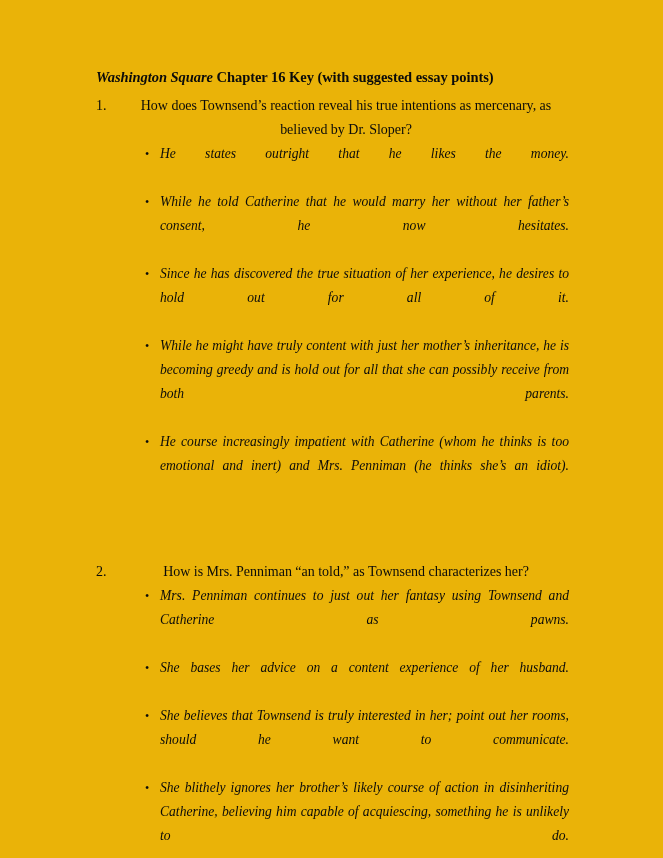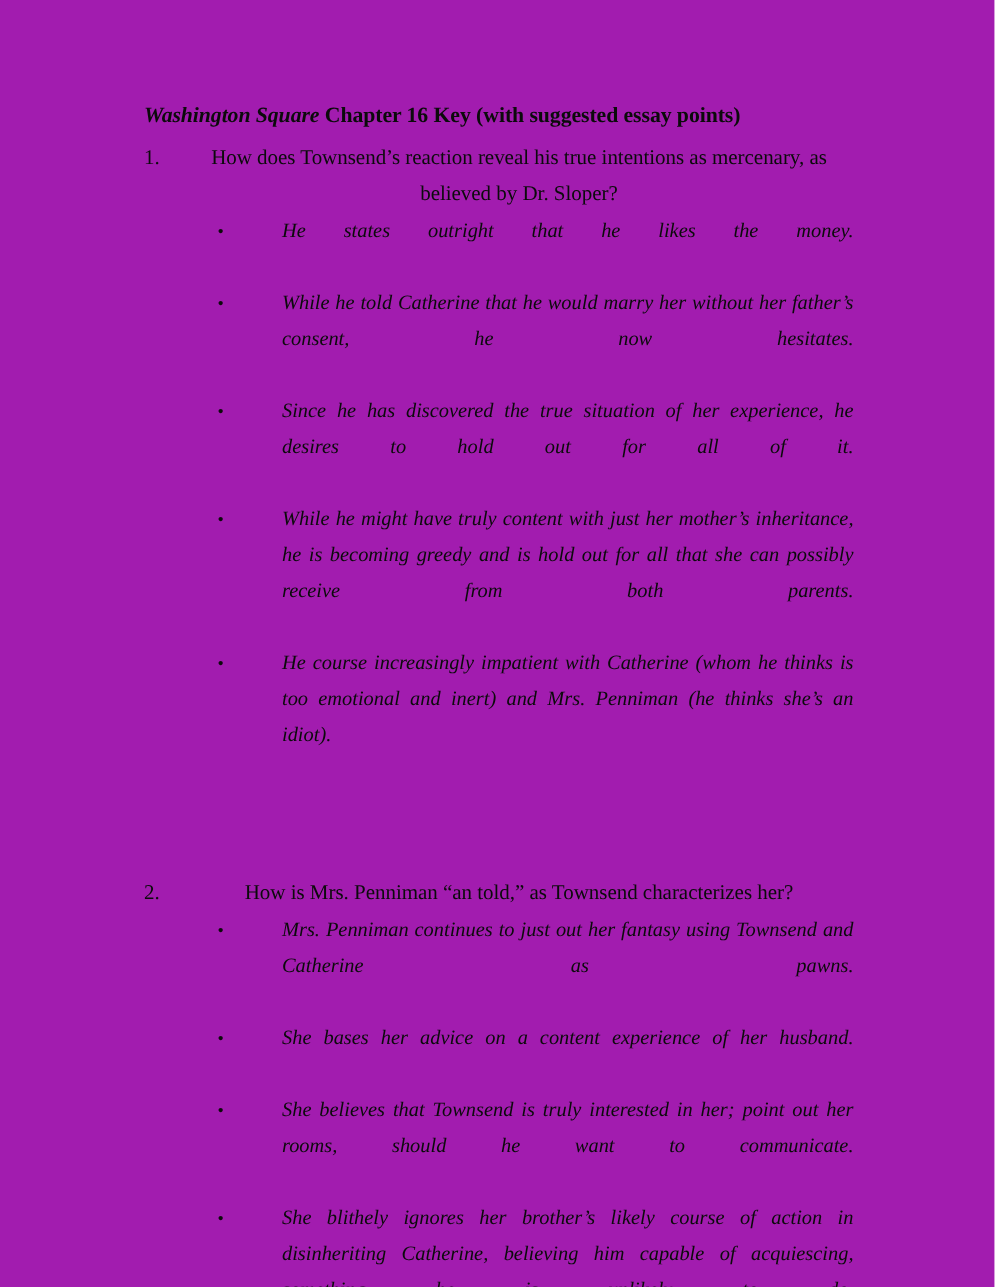--- a/index.html
+++ b/index.html
@@ -5,21 +5,21 @@
 <style>
   html, body {
     margin: 0;
     padding: 0;
     background: #ffffff;
   }
   .page {
     position: relative;
     width: 663px;
     height: 858px;
-    background: #a21caf;
+    background: #eab308;
     overflow: hidden;
     font-family: "Liberation Serif", "DejaVu Serif", serif;
     color: #0b0b0b;
     box-sizing: border-box;
   }
   .content {
     position: absolute;
     left: 96px;
     top: 66px;
     width: 473px;
@@ -83,21 +83,20 @@
   .bdot {
     position: absolute;
     left: 22px;
     top: 0;
     font-style: normal;
     font-size: 12px;
     line-height: 24px;
   }
   .btext {
     display: block;
-    margin-left: 28px;
   }
   
   .bitem .btext::after {
     content: "";
     display: inline-block;
     width: 100%;
   }
 </style>
 </head>
 <body>

